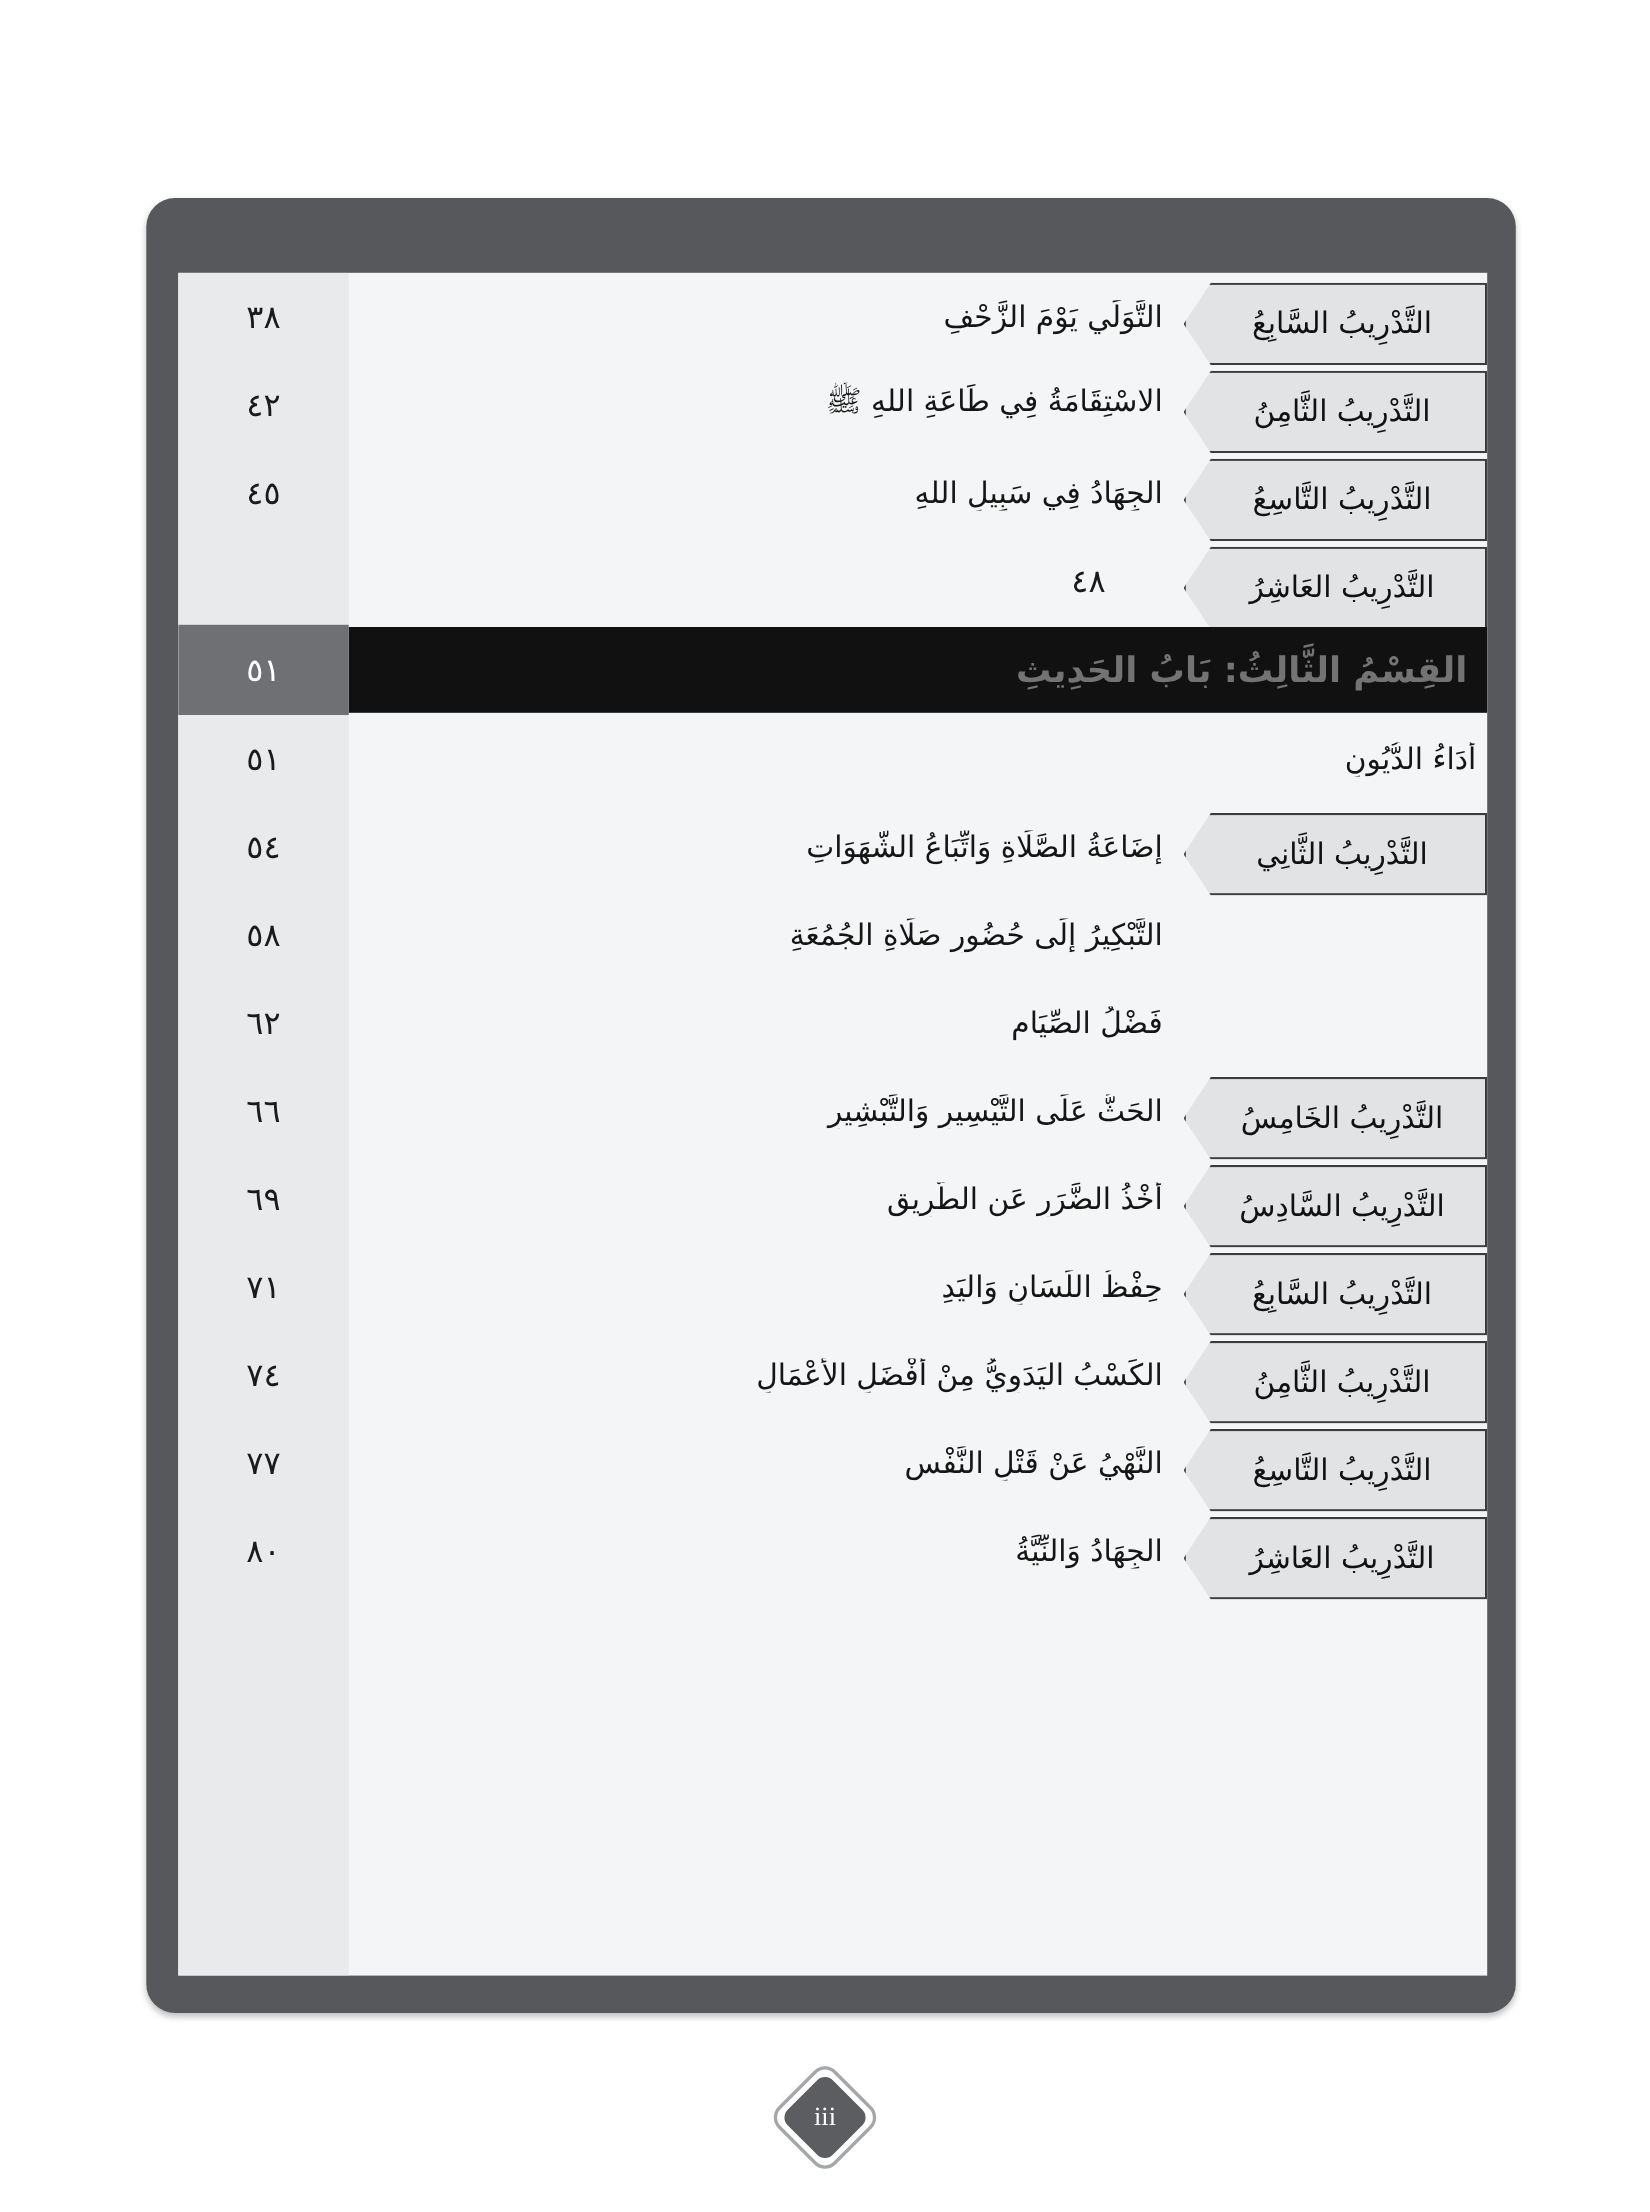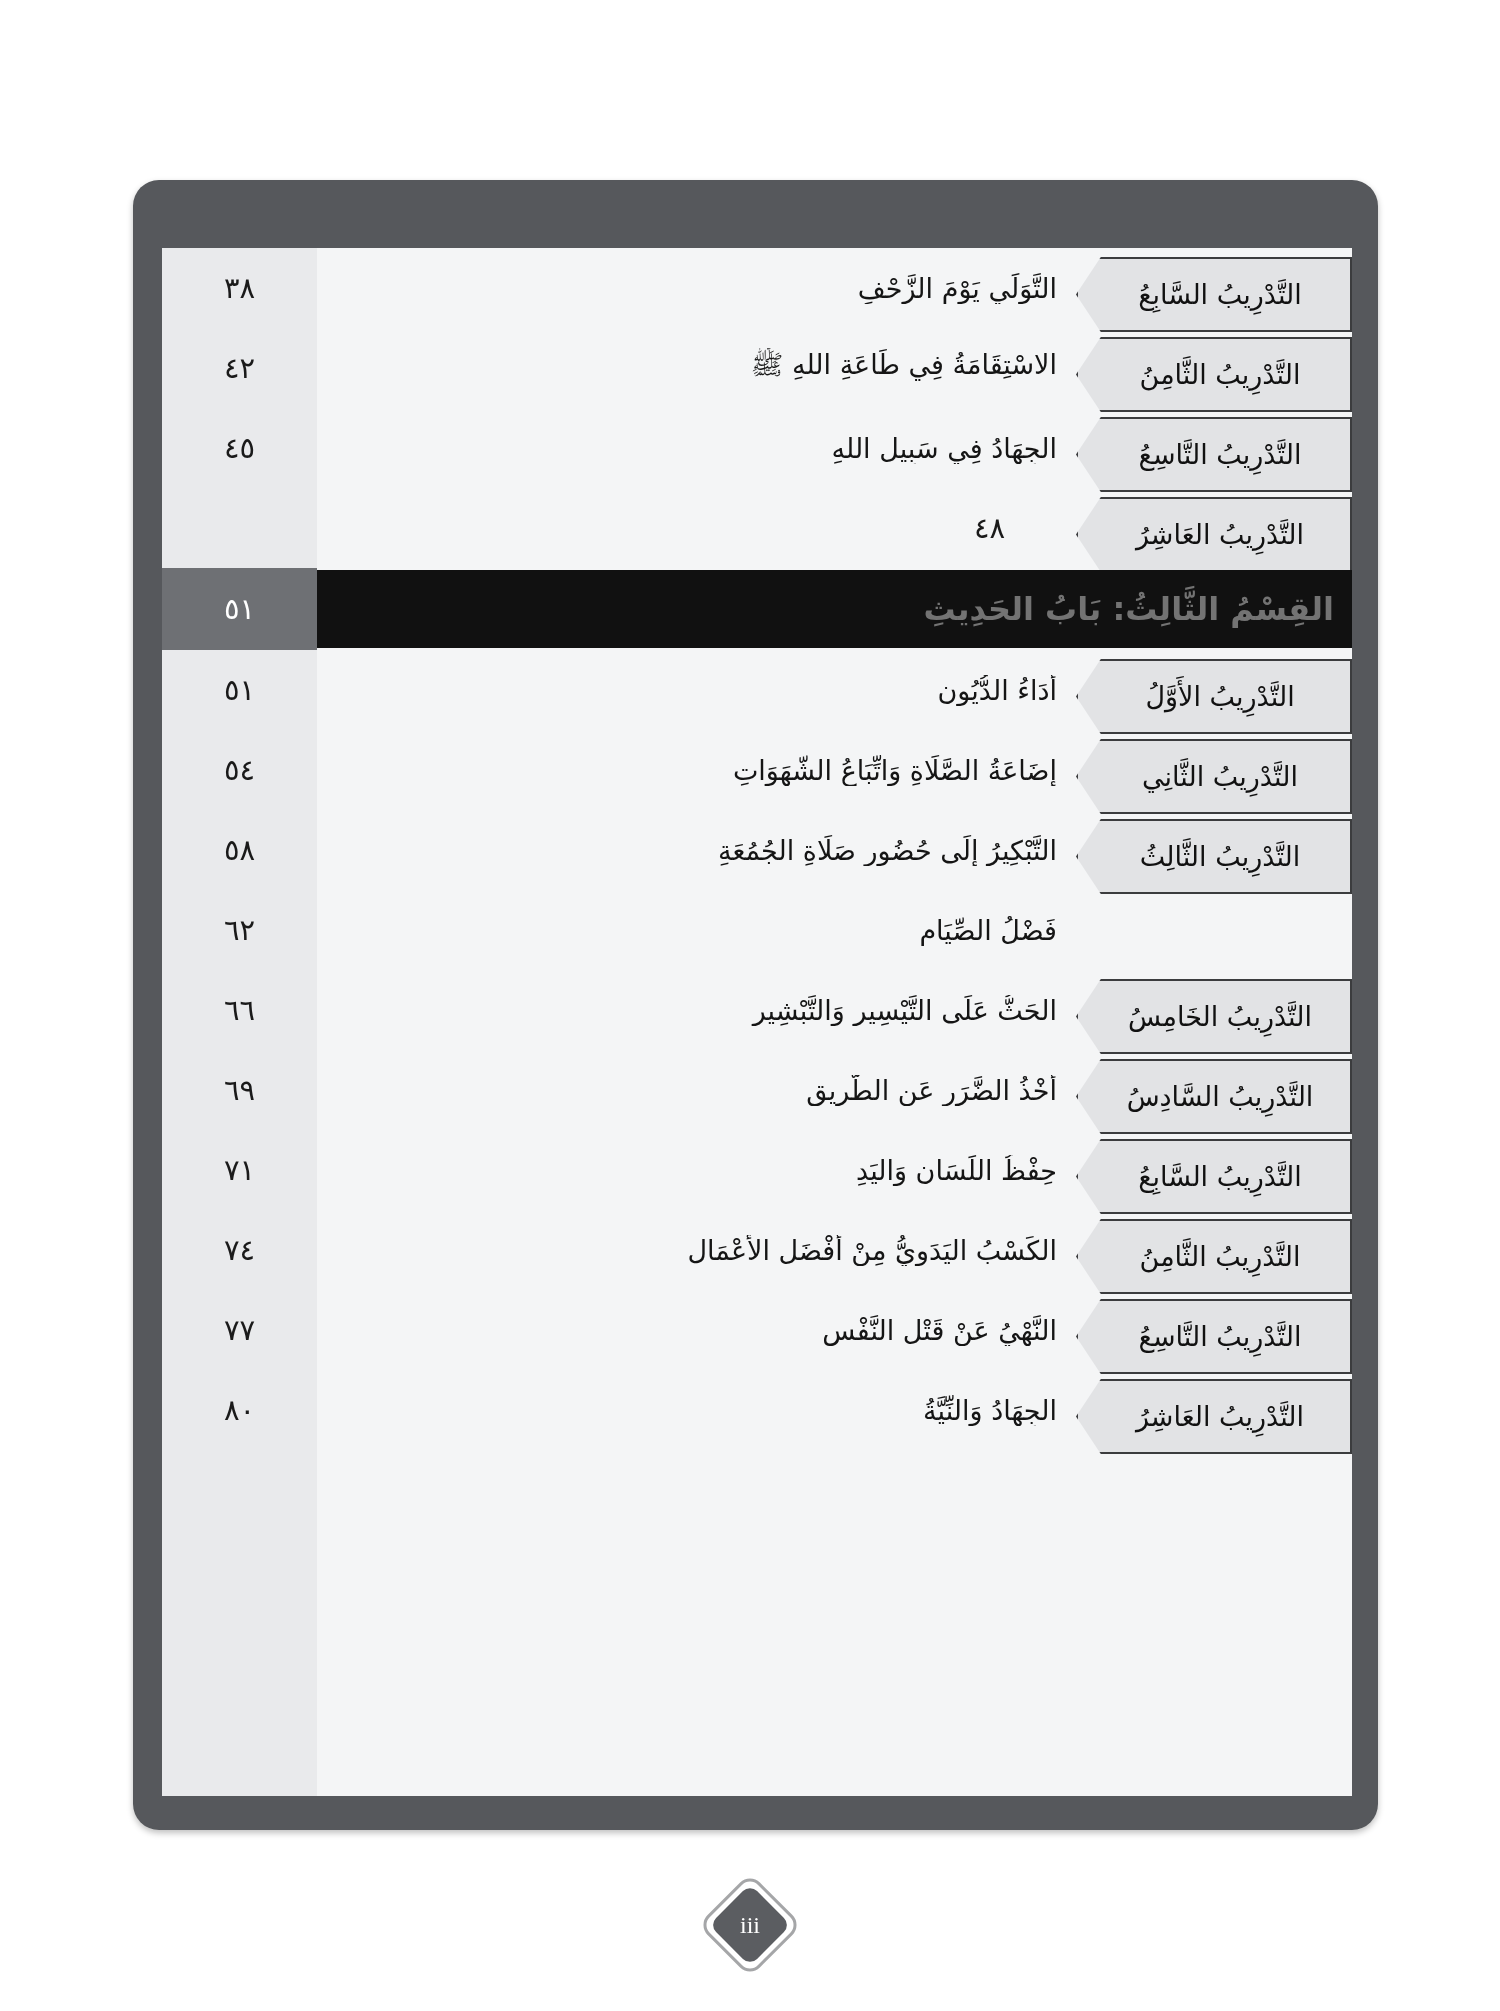--- a/index.html
+++ b/index.html
@@ -271,45 +271,36 @@
                 <span class="lbl">التَّدْرِيبُ العَاشِرُ</span>
               </div>
             </div>
             <div class="pagenum">٤٨</div>
           </div>
           <div class="row section">
             <div class="section-band">القِسْمُ الثَّالِثُ: بَابُ الحَدِيثِ</div>
             <div class="pagenum">٥١</div>
           </div>
           <div class="row alt">
-            <div class="label-wrap">
-              <div class="label-shadow"></div>
-              <div class="label-arrow">
-                <span class="lbl">التَّدْرِيبُ الأَوَّلُ</span>
-              </div>
-            </div>
             <div class="title">أَدَاءُ الدُّيُونِ</div>
             <div class="pagenum">٥١</div>
           </div>
           <div class="row">
             <div class="label-wrap">
               <div class="label-shadow"></div>
               <div class="label-arrow">
                 <span class="lbl">التَّدْرِيبُ الثَّانِي</span>
               </div>
             </div>
             <div class="title">إِضَاعَةُ الصَّلَاةِ وَاتِّبَاعُ الشَّهَوَاتِ</div>
             <div class="pagenum">٥٤</div>
           </div>
           <div class="row alt">
             <div class="label-wrap">
               <div class="label-shadow"></div>
-              <div class="label-arrow">
-                <span class="lbl">التَّدْرِيبُ الثَّالِثُ</span>
-              </div>
             </div>
             <div class="title">التَّبْكِيرُ إِلَى حُضُورِ صَلَاةِ الجُمُعَةِ</div>
             <div class="pagenum">٥٨</div>
           </div>
           <div class="row">
             <div class="label-wrap">
               <div class="label-shadow"></div>
             </div>
             <div class="title">فَضْلُ الصِّيَامِ</div>
             <div class="pagenum">٦٢</div>

